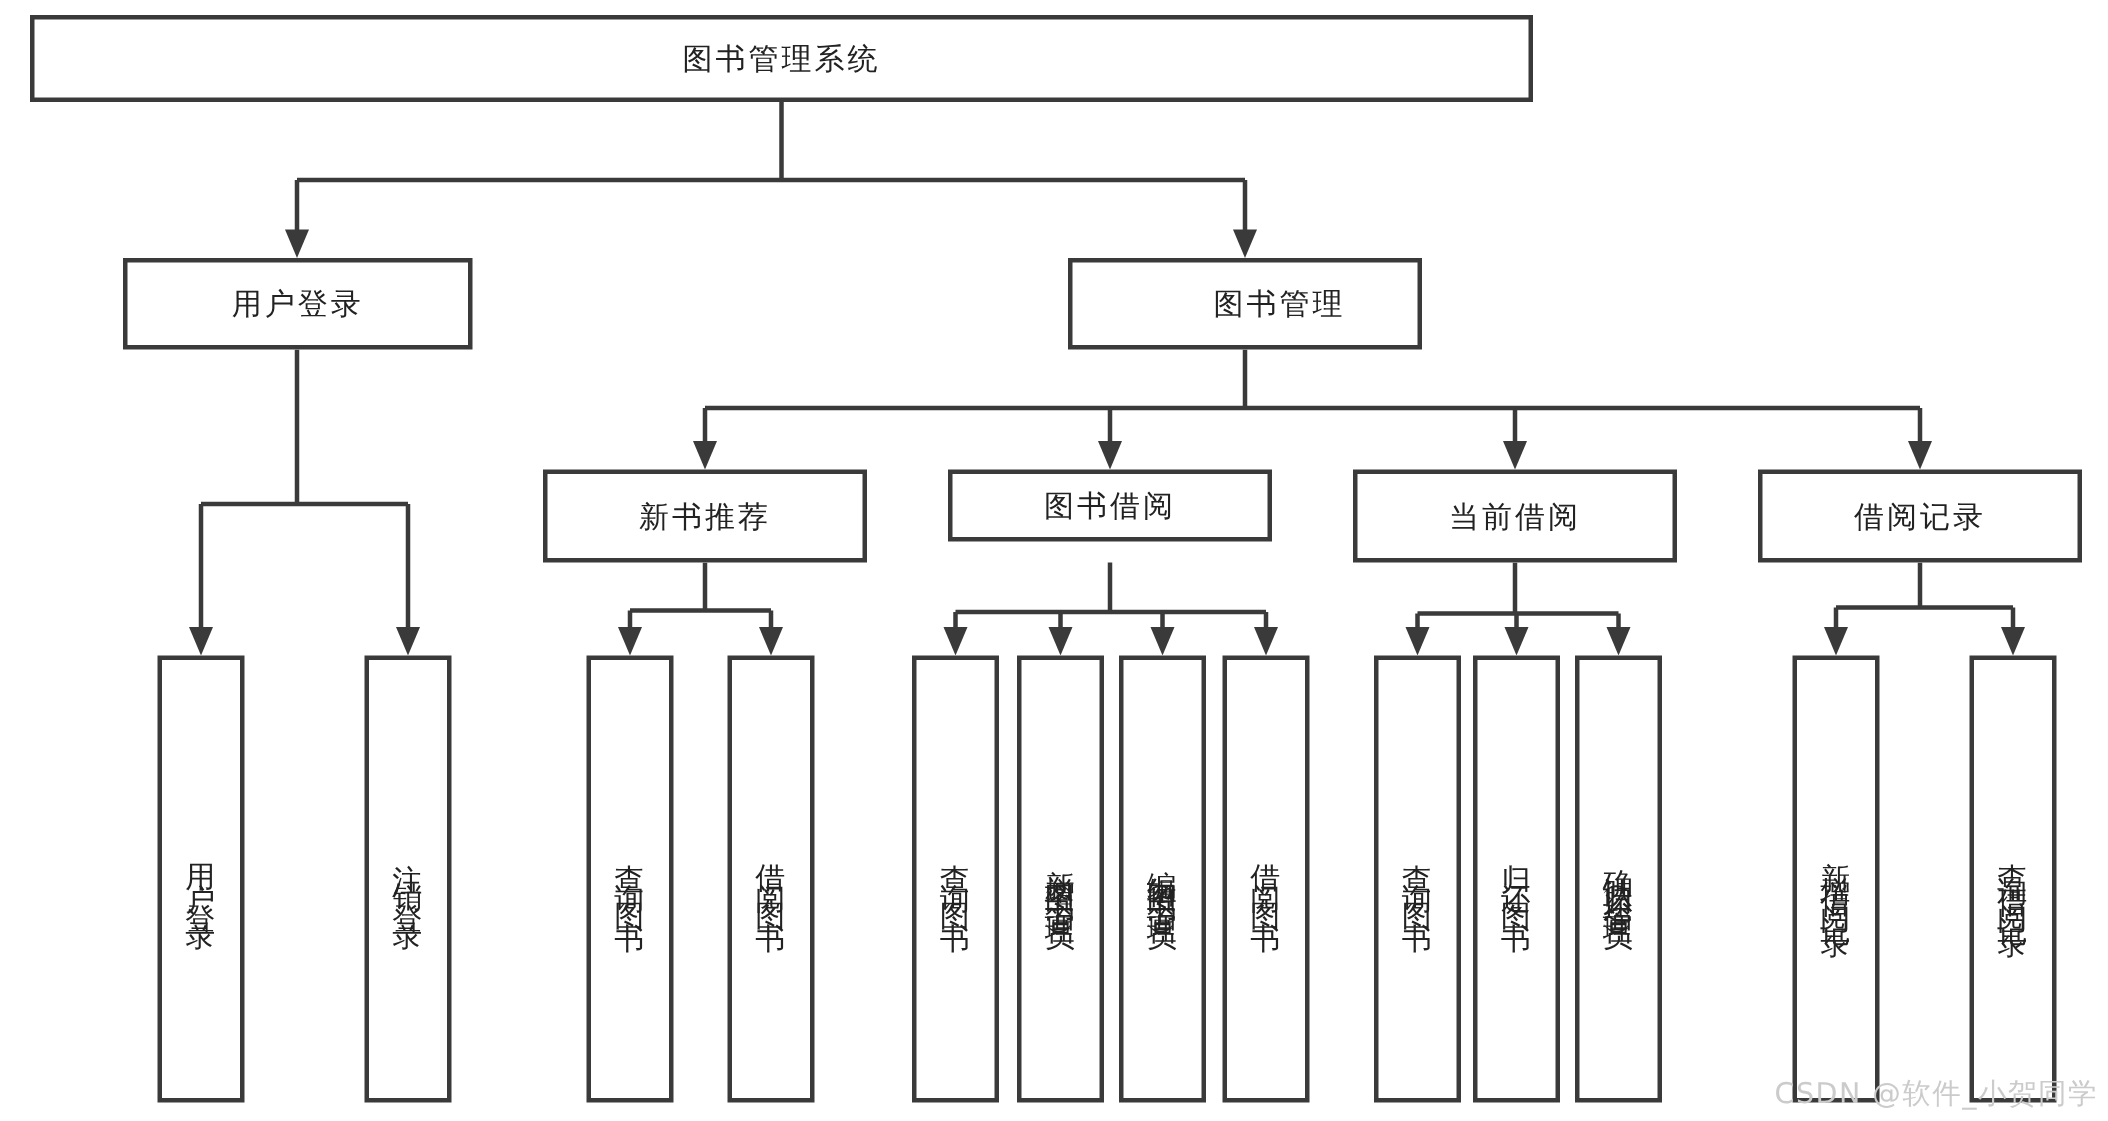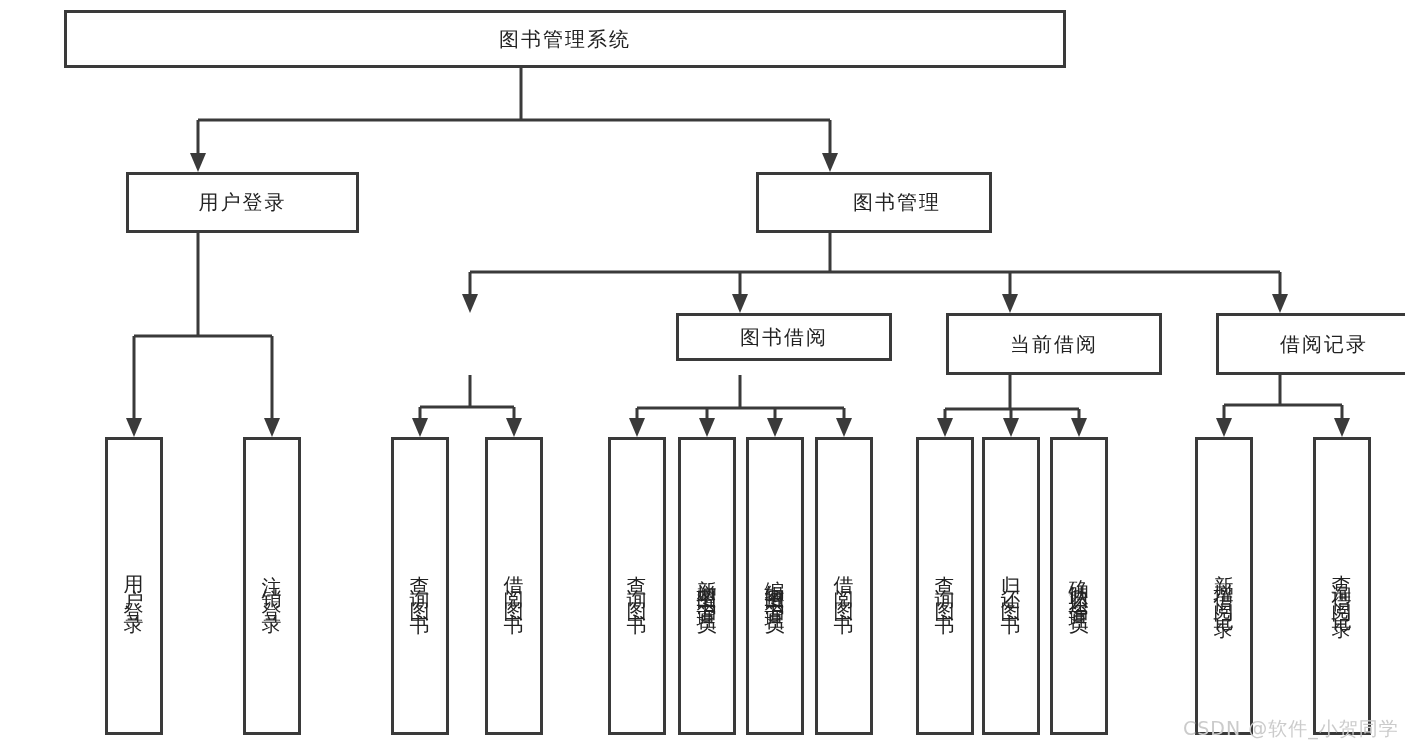--- a/index.html
+++ b/index.html
@@ -3,21 +3,21 @@
 <meta charset="utf-8">
 <style>
   * { margin:0; padding:0; box-sizing:border-box; }
   html,body { background:#ffffff; }
   body { font-family:"DejaVu Sans","Liberation Sans",sans-serif; }
   .stage { position:relative; width:1405px; height:747px; background:#ffffff; overflow:hidden; }
   .wires { position:absolute; left:0; top:0; width:1405px; height:747px; }
   .node {
     position:absolute; background:#ffffff; border:3px solid #3a3a3a;
     display:flex; align-items:center; justify-content:center;
-    font-size:20px; color:#222222; letter-spacing:2px; white-space:nowrap;margin-left:44px;
+    font-size:20px; color:#222222; letter-spacing:2px; white-space:nowrap;
   }
   .leaf {
     position:absolute; top:437px; width:58px; height:298px;
     background:#ffffff; border:3px solid #3a3a3a;
     display:flex; align-items:center; justify-content:center;
     writing-mode:vertical-rl; text-orientation:mixed;
     font-size:20px; color:#222222; line-height:1;
   }
   .len4 { letter-spacing:13px; }
   .len6 { letter-spacing:9px; }
@@ -74,20 +74,21 @@
       <polygon points="1216,418 1232,418 1224,437" stroke="none"></polygon>
       <polygon points="1334,418 1350,418 1342,437" stroke="none"></polygon>
     </g>
   </svg>
 
   <div class="node" style="left:20px;top:10px;width:1002px;height:58px;">图书管理系统</div>
 
   <div class="node" style="left:82px;top:172px;width:233px;height:61px;">用户登录</div>
   <div class="node" style="left:712px;top:172px;width:236px;height:61px;padding-left:46px;">图书管理</div>
 
+  <div class="node" style="left:362px;top:313px;width:216px;height:62px;">新书推荐</div>
   <div class="node" style="left:632px;top:313px;width:216px;height:48px;">图书借阅</div>
   <div class="node" style="left:902px;top:313px;width:216px;height:62px;">当前借阅</div>
   <div class="node" style="left:1172px;top:313px;width:216px;height:62px;">借阅记录</div>
 
   <div class="leaf len4" style="left:105px;">用户登录</div>
   <div class="leaf len4" style="left:243px;">注销登录</div>
 
   <div class="leaf len4" style="left:391px;">查询图书</div>
   <div class="leaf len4" style="left:485px;">借阅图书</div>
 

